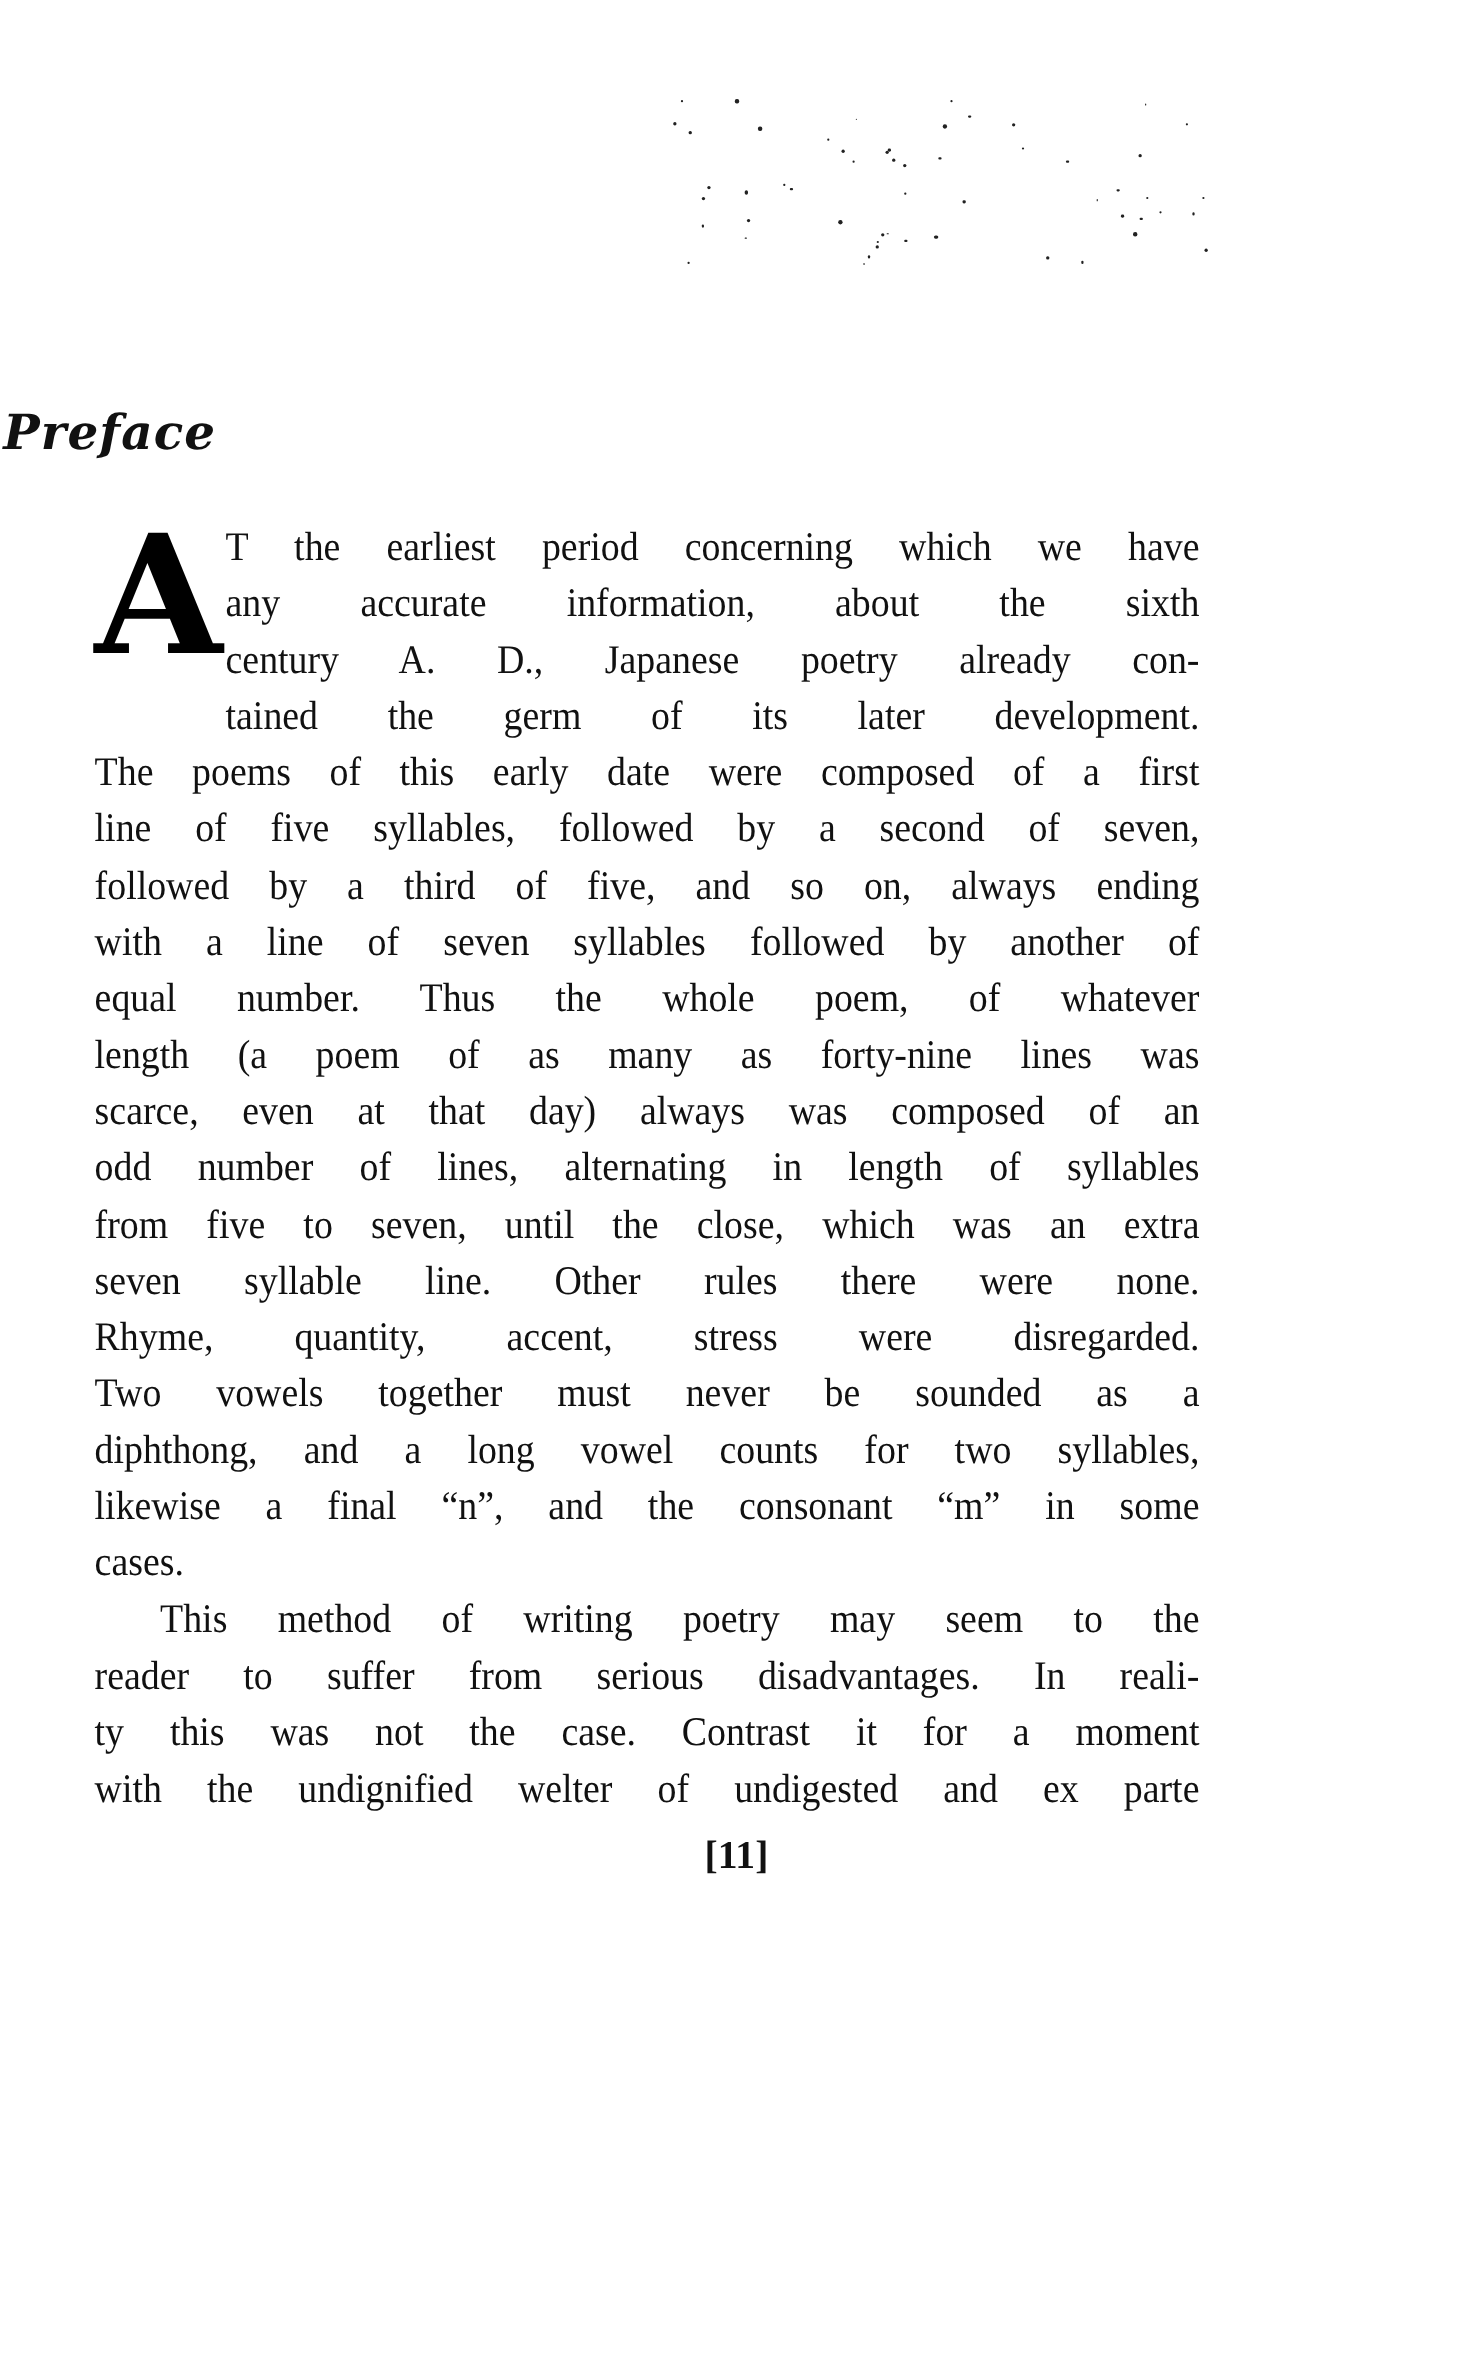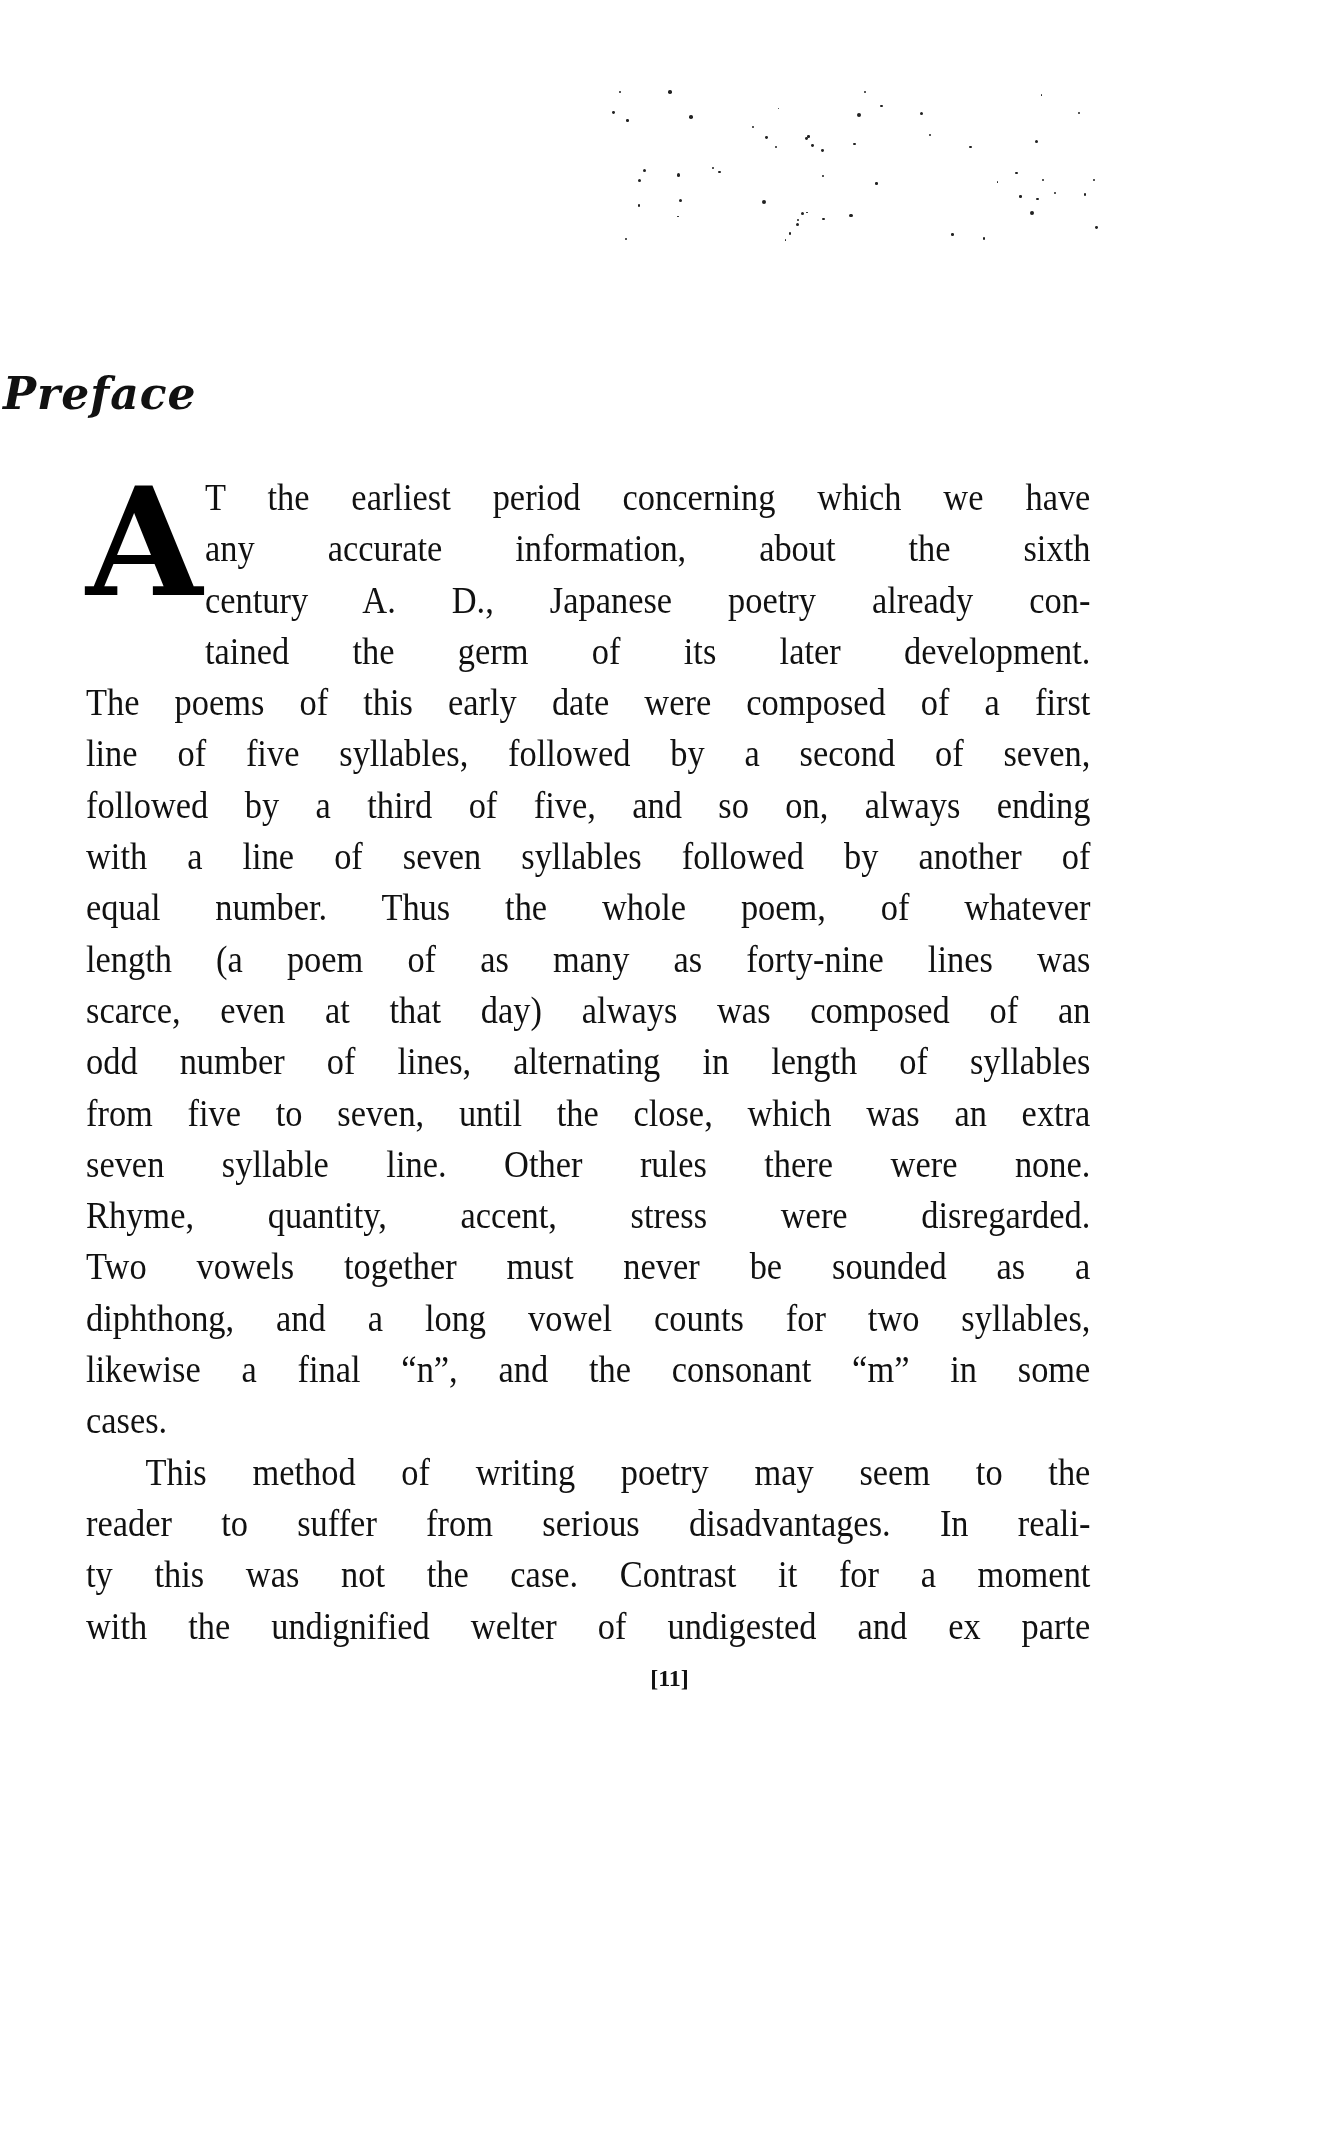--- a/index.html
+++ b/index.html
@@ -77,21 +77,21 @@
       color: #000;
     }
     .page-number {
       position: absolute;
       left: 0;
       width: 1339px;
       top: 1665px;
       text-align: center;
       font-family: "Liberation Serif", serif;
       font-weight: bold;
-      font-size: 24px;
+      font-size: 36px;
     }
   </style>
 </head>
 <body>
 
 <div class="specks">
     <span class="speck" style="width: 2.72604px; height: 2.72604px; left: 280.395px; top: 14.6386px;"></span>
     <span class="speck" style="width: 2.60802px; height: 2.60802px; left: 253.191px; top: 52.7323px;"></span>
     <span class="speck" style="width: 2.97355px; height: 2.97355px; left: 205.412px; top: 46.8753px;"></span>
     <span class="speck" style="width: 3.1436px; height: 3.1436px; left: 38.2909px; top: 88.8062px;"></span>

